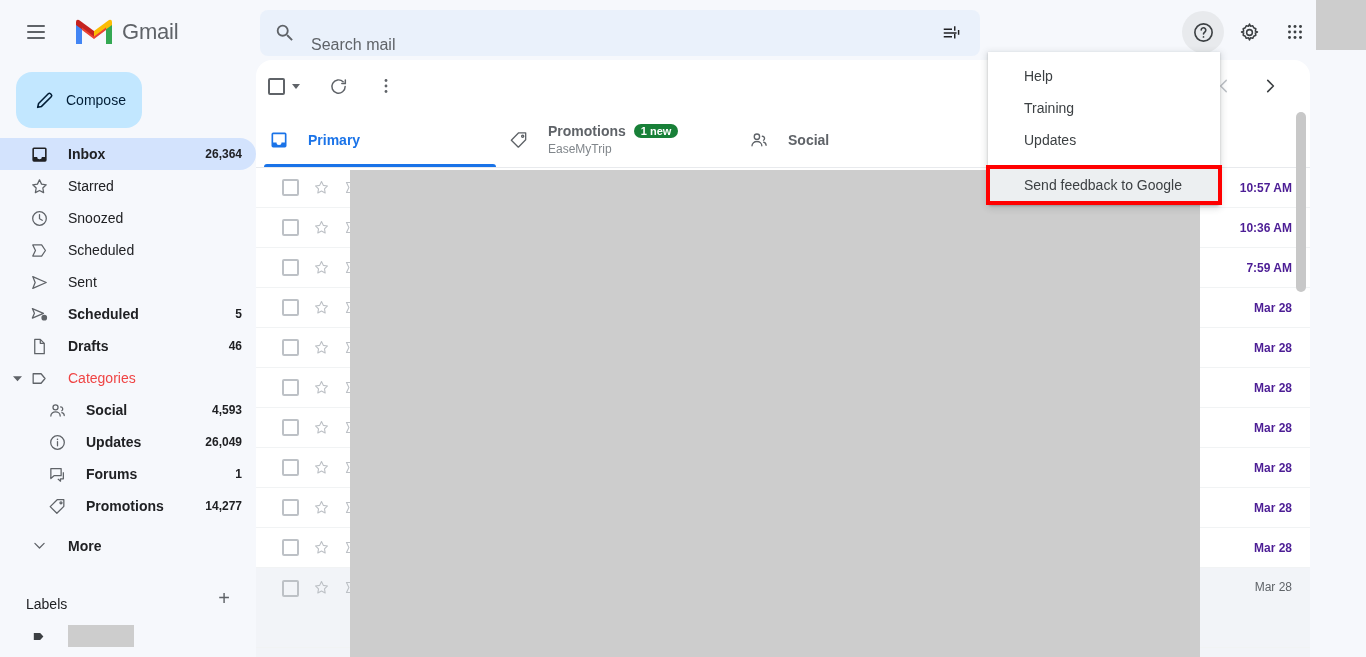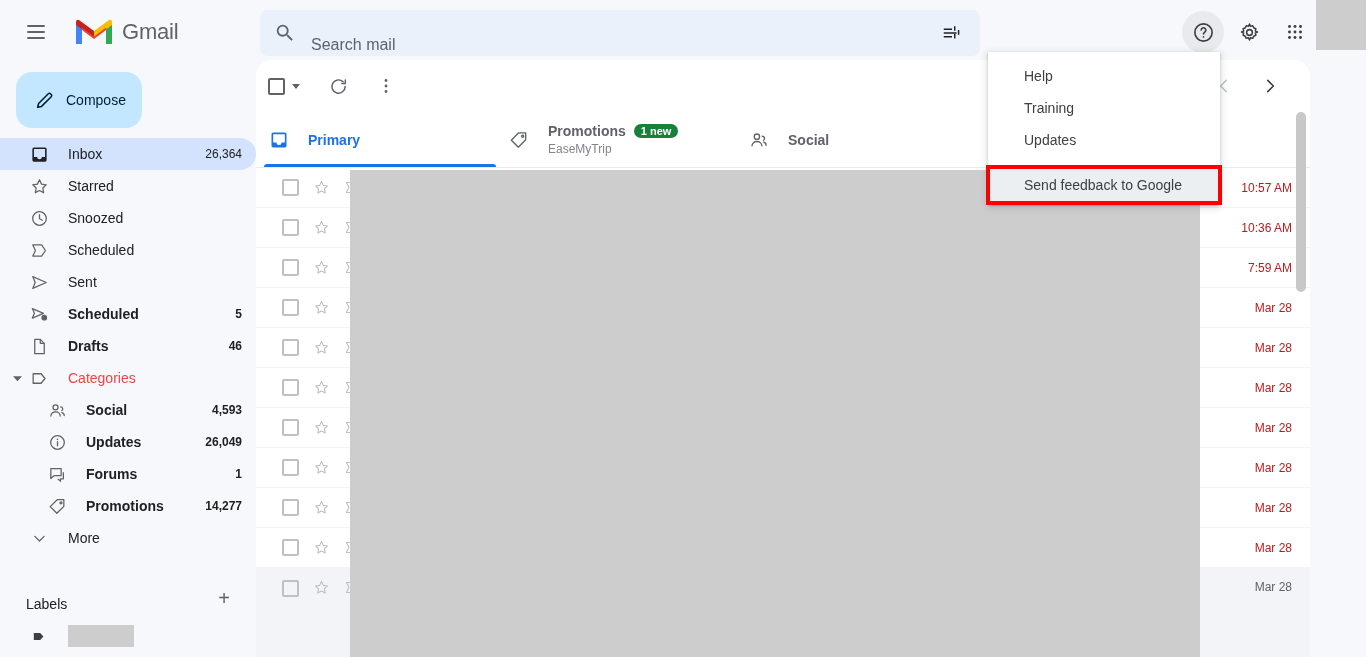--- a/index.html
+++ b/index.html
@@ -78,32 +78,32 @@
   .nav { margin-top: 10px; }
   .nav-item {
     height: 32px; display: flex; align-items: center;
     border-radius: 0 16px 16px 0; padding-right: 14px; cursor: pointer;
     font-size: 14px; color: #202124;
   }
   .nav-item .ic { width: 26px; display: flex; justify-content: center; margin-left: 26px; }
   .nav-item .lbl { margin-left: 16px; flex: 1; }
   .nav-item .cnt { font-size: 12px; color: #202124; }
   .nav-item.selected { background: #d3e3fd; font-weight: bold; }
-  .nav-item.selected .lbl, .nav-item.selected .cnt { font-weight: normal; }
+  .nav-item.selected .lbl, .nav-item.selected .cnt { font-weight: bold; }
   .nav-item.sub .ic { margin-left: 44px; }
   .nav-item.bold .lbl, .nav-item.bold .cnt { font-weight: bold; }
 
   .cat-row { display: flex; align-items: center; height: 32px; cursor: pointer;
              border-radius: 0 16px 16px 0; font-size: 14px; color: #ef4444; }
   .caret { margin-left: 10px; width: 14px; display: flex; justify-content: center; }
   .cat-row .ic { width: 26px; display: flex; justify-content: center; margin-left: 2px; }
   .cat-row .lbl { margin-left: 16px; }
 
-  .more-row { display: flex; align-items: center; height: 32px; cursor: pointer;
-              font-size: 14px; color: #202124; border-radius: 0 16px 16px 0; }
+  .more-row { display: flex; align-items: flex-end; height: 32px; cursor: pointer;
+              font-size: 14px; color: #202124; border-radius: 0 16px 16px 0; font-weight: bold; }
   .more-row .ic { width: 26px; display: flex; justify-content: center; margin-left: 26px; }
   .more-row .lbl { margin-left: 16px; }
 
   .labels-head {
     display: flex; align-items: flex-end; justify-content: space-between;
     height: 40px; margin-top: 18px; padding: 0 18px 0 26px;
     font-size: 14px; color: #202124;
   }
   .plus-btn { width: 28px; height: 28px; display: flex; align-items: center;
               justify-content: center; border-radius: 50%; cursor: pointer; font-size: 20px; color: #5f6368; }
@@ -143,21 +143,21 @@
 
   
   .rows { position: relative; }
   .row { height: 40px; display: flex; align-items: center; border-bottom: 1px solid #f1f3f4;
          cursor: pointer; position: relative; background: #fff; }
   .row.read { background: #f2f4f8; }
   .row.tall { height: 80px; }
   .row .cb { width: 17px; height: 17px; border: 2px solid #bdc1c6; border-radius: 2px; margin-left: 26px; }
   .row .star { margin-left: 14px; display: flex; }
   .row .imp { margin-left: 14px; display: flex; }
-  .row .date { position: absolute; right: 18px; font-size: 12px; font-weight: normal; color: #b91c1c; }
+  .row .date { position: absolute; right: 18px; font-size: 12px; font-weight: bold; color: #4c1d95; }
   .row.read .date { font-weight: normal; color: #5f6368; }
 
   
   .redact {
     position: absolute; left: 350px; top: 170px; width: 850px; height: 487px;
     background: #cdcdcd; z-index: 40;
   }
 
   
   .scrollbar { position: absolute; right: 4px; top: 52px; width: 10px; height: 180px;

